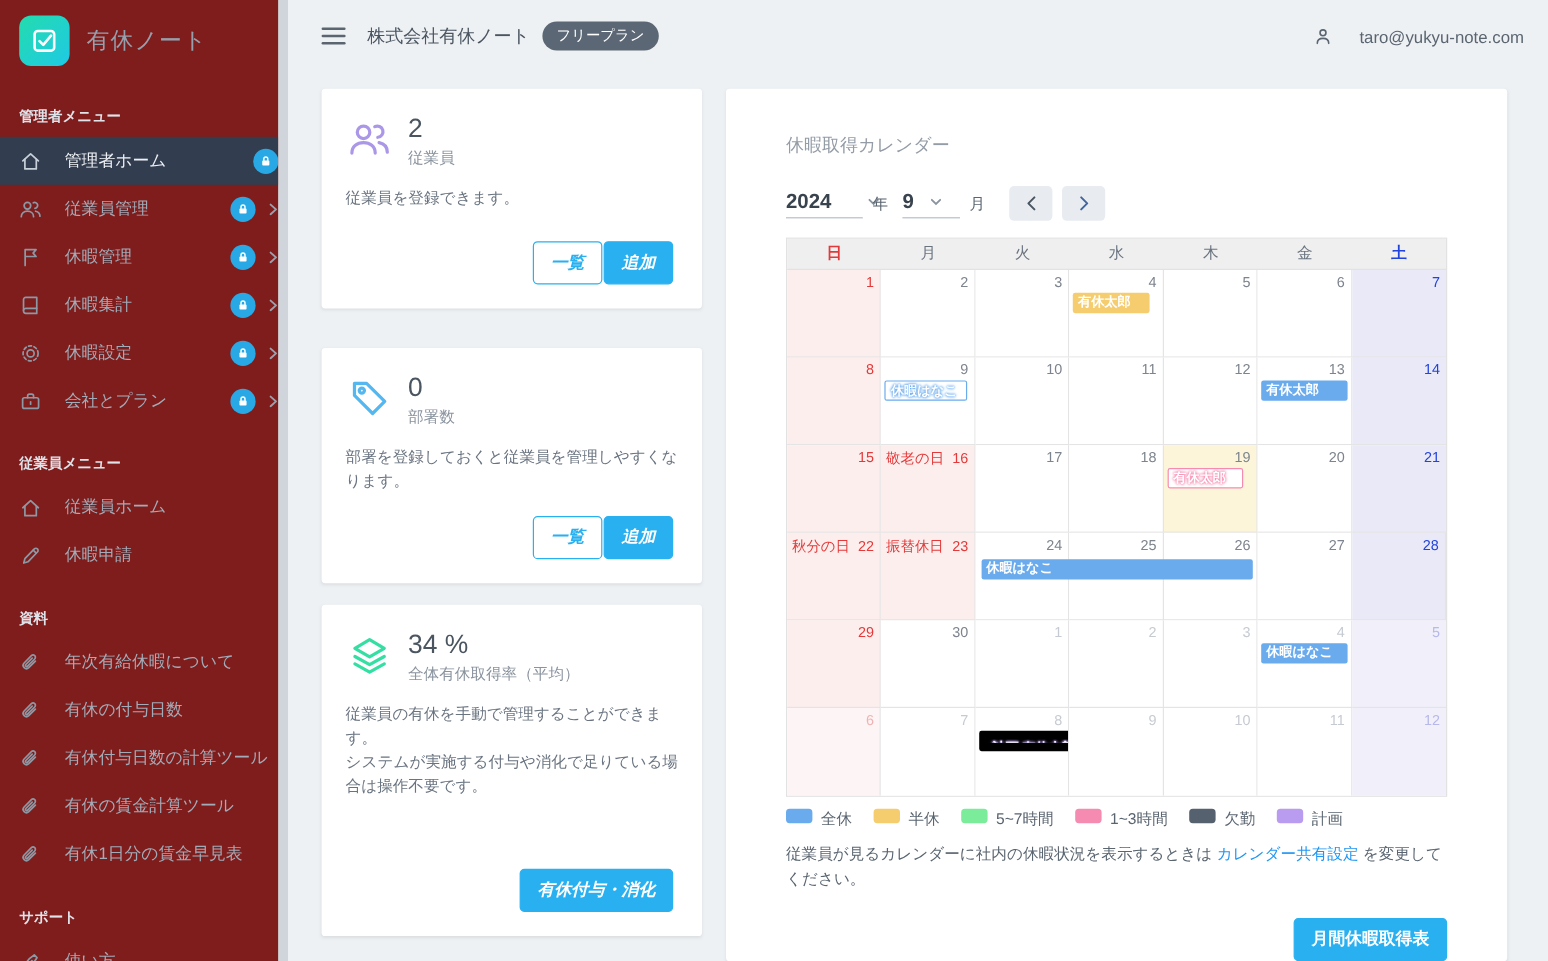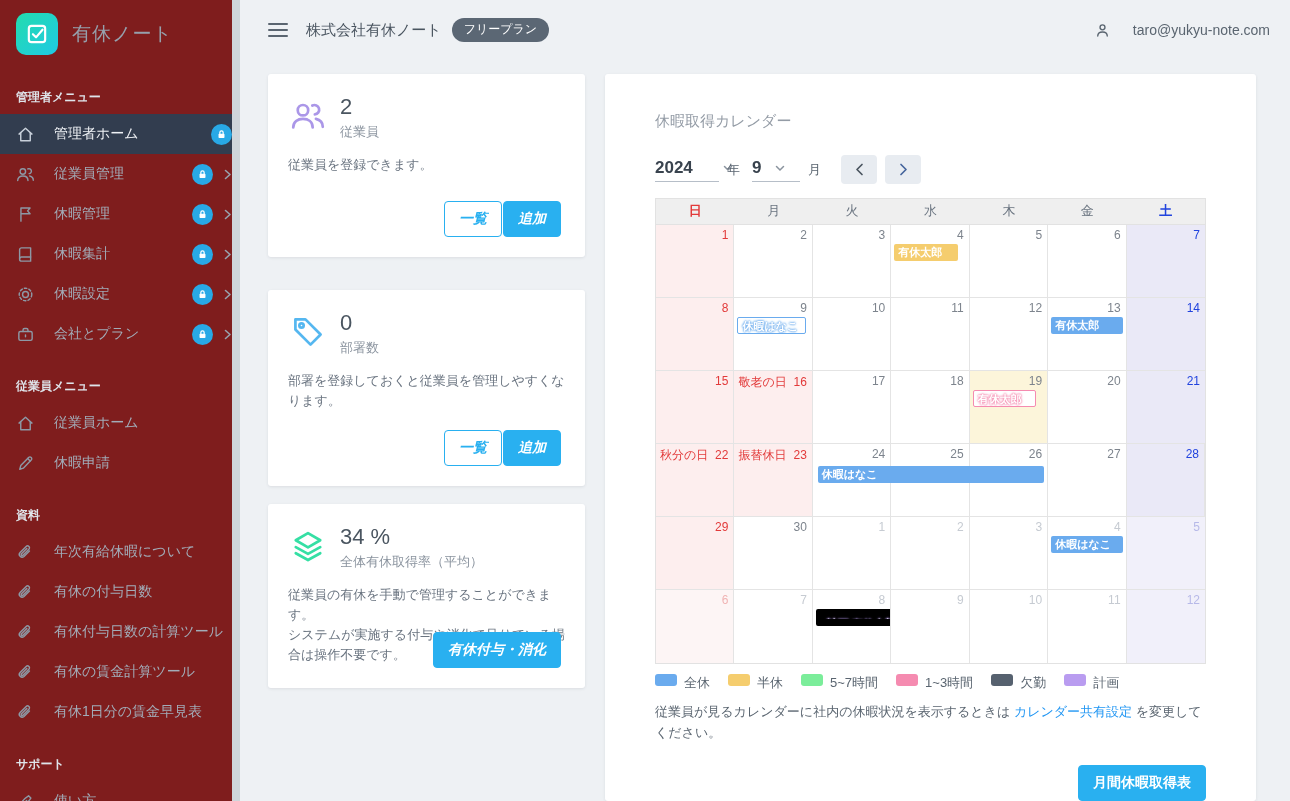--- a/index.html
+++ b/index.html
@@ -20,21 +20,21 @@
   .side-item.active .side-label { color:#eef1f5; }
   .lock-badge { width:21px; height:21px; border-radius:50%; background:#28a9e6; display:flex; align-items:center; justify-content:center; flex:none; }
   .side-chev { margin-left:10px; display:flex; align-items:center; }
 
   
   .topbar { position:absolute; left:268px; top:18px; right:20px; display:flex; align-items:center; }
   .burger { width:20px; height:14px; display:flex; flex-direction:column; justify-content:space-between; cursor:pointer; }
   .burger span { display:block; height:2px; background:#5a6570; border-radius:1px; }
   .company-name { margin-left:18px; font-size:15px; color:#4a5560; }
   .plan-badge { margin-left:10px; background:#5b6774; color:#fff; font-size:12px; padding:3px 12px 4px; border-radius:12px; }
-  .top-user { margin-left:auto; display:flex; align-items:center; gap:22px; font-size:14px; color:#5a6570; }
+  .top-user { margin-left:auto; display:flex; align-items:flex-end; gap:22px; font-size:14px; color:#5a6570; }
 
   
   .card { position:absolute; background:#fff; border-radius:3px; box-shadow:0 1px 3px rgba(50,60,70,.10); }
   #cards-col .stat-card { left:268px; width:317px; padding:20px; }
   .stat-head { display:flex; align-items:flex-start; }
   .stat-icon { width:36px; height:36px; margin:4px 14px 0 2px; flex:none; }
   .stat-value { font-size:22px; color:#4a5560; }
   .stat-label { font-size:13px; color:#8a939e; margin-top:3px; }
   .stat-desc { font-size:13px; color:#6a7480; line-height:1.55; margin-top:14px; }
   .btn-row { position:absolute; right:24px; bottom:20px; display:flex; gap:1px;font-style:italic; }
@@ -351,21 +351,21 @@
         </div>
       </div>
       <div class="stat-desc">
         <div>部署を登録しておくと従業員を管理しやすくなります。</div>
       </div>
       <div class="btn-row">
         <div class="btn outline">一覧</div>
         <div class="btn fill">追加</div>
       </div>
     </div>
-    <div class="card stat-card" style="top: 504px; height: 184px;">
+    <div class="card stat-card" style="top: 504px; height: 276px;">
       <div class="stat-head">
         <div class="stat-icon"><svg width="36" height="36" viewBox="0 0 20 20" fill="none" stroke="#35dfa4" stroke-width="1.5" stroke-linecap="round" stroke-linejoin="round">
             <path d="M10 2.8 L16.8 6.8 L10 10.8 L3.2 6.8 Z"></path>
             <path d="M3.2 10.6 L10 14.4 L16.8 10.6"></path>
             <path d="M3.2 14 L10 17.8 L16.8 14"></path>
           </svg></div>
         <div>
           <div class="stat-value">34 %</div>
           <div class="stat-label">全体有休取得率（平均）</div>
         </div>

